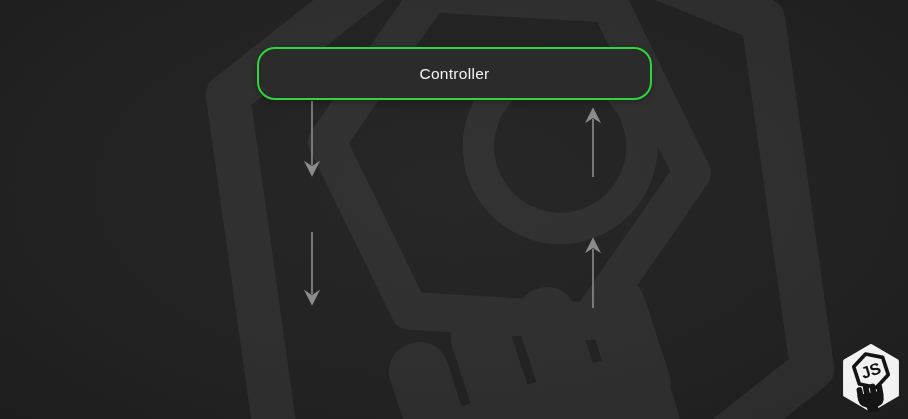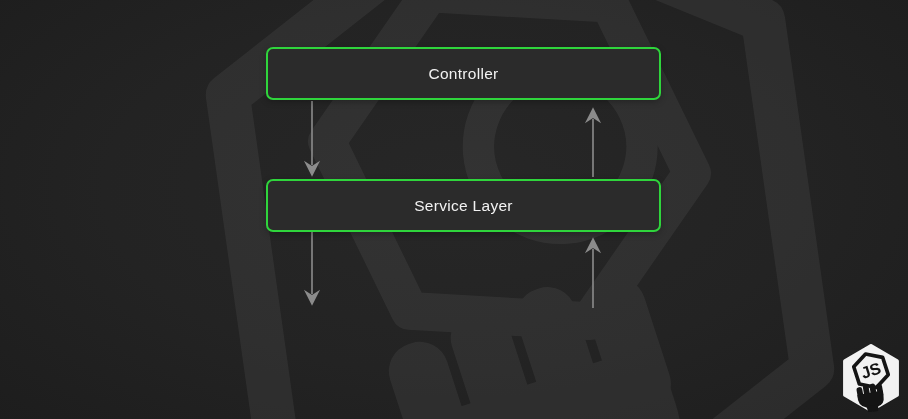--- a/index.html
+++ b/index.html
@@ -10,24 +10,23 @@
   }
   .watermark{
     position:absolute;left:200px;top:-120px;width:640px;height:704px;
     transform:rotate(-8deg);opacity:0.055;pointer-events:none;
   }
   .arrows{position:absolute;inset:0;pointer-events:none;}
   .node{
     position:absolute;left:257px;width:395px;height:53px;box-sizing:border-box;
     background:var(--node-fill,#2b2b2b);
     border:2.5px solid var(--node-border,#2fd53c);
-    border-radius:7px;
+    border-radius:18px;
     display:flex;align-items:center;justify-content:center;
     box-shadow:0 2px 6px rgba(0,0,0,0.25);
-    margin-left:9px;
   }
   .node span{
     color:var(--node-text,#f2f2f2);font-size:15.5px;letter-spacing:0.3px;font-weight:400;
   }
   .n0{top:47px}.n1{top:179px}.n2{top:310px}
   .badge{position:absolute;right:6px;bottom:7px;width:62px;height:68px;}
   .defs{position:absolute;width:0;height:0;overflow:hidden;}
 </style>
 </head>
 <body>
@@ -89,21 +88,18 @@
       <g>
         <line x1="593" y1="308" x2="593" y2="249" fill="none"></line>
         <path d="M593 239 L587 251 L593 247 L599 251 Z"></path>
       </g>
     </g>
   </svg>
 
   <div class="node n0">
     <span>Controller</span>
   </div>
-  <div class="node n1">
-    <span>Service Layer</span>
-  </div>
 
   <svg class="badge" viewBox="0 0 100 112">
     <use href="#js-logo"></use>
   </svg>
 
 </div>
 
 </body></html>

